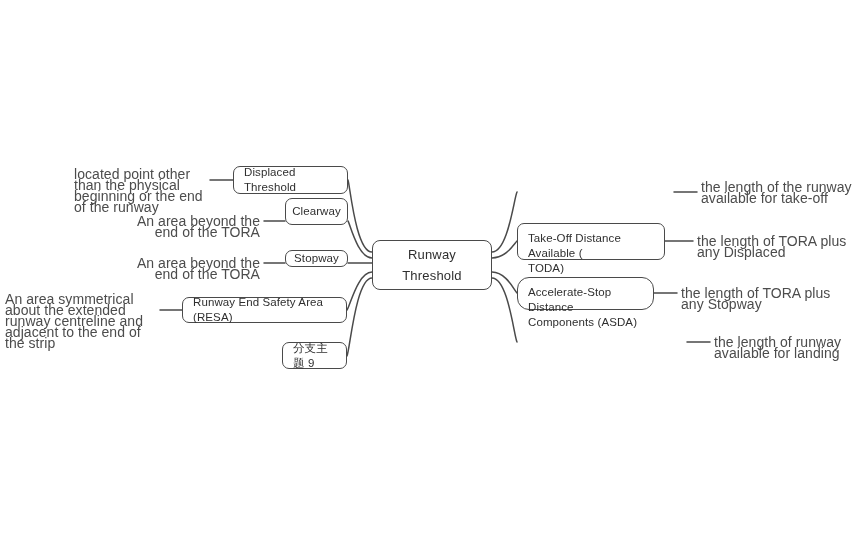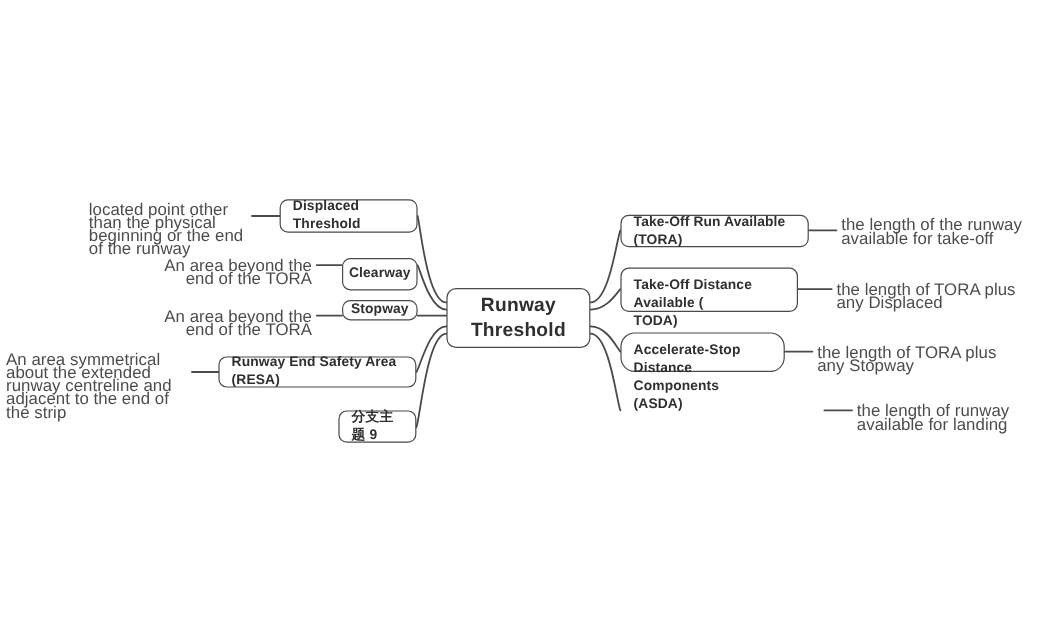--- a/index.html
+++ b/index.html
@@ -28,32 +28,32 @@
     height: 535px;
     pointer-events: none;
   }
   .node {
     position: absolute;
     box-sizing: border-box;
     background: #ffffff;
     border: 1.6px solid #4a4a4a;
     border-radius: 7px;
     color: #2f2f2f;
-    font-weight: bold;
+    font-weight: normal;
     font-size: 11.5px;
     line-height: 15px;
     display: flex;
     align-items: center;
     padding: 4px 10px;
     letter-spacing: 0.1px;
   }
   .node.center {
     border-width: 1.8px;
     border-radius: 8px;
-    font-size: 16px;
+    font-size: 13px;
     line-height: 21px;
     justify-content: center;
     text-align: center;
     letter-spacing: 0.2px;
   }
   .node.two-line {
     align-items: flex-start;
     padding-top: 7px;
   }
   .leaf {
@@ -103,39 +103,36 @@
   </svg>
 
   <div class="node center" style="left:372px; top:240px; width:120px; height:50px;">
     <span><span>Runway</span><br><span>Threshold</span></span>
   </div>
 
   <div class="node" style="left:233px; top:166px; width:115px; height:28px;">
     <span>Displaced Threshold</span>
   </div>
 
-  <div class="node" style="left:285px; top:215px; width:63px; height:27px; justify-content:center;">
+  <div class="node" style="left:285px; top:198px; width:63px; height:27px; justify-content:center;">
     <span>Clearway</span>
   </div>
 
   <div class="node" style="left:285px; top:250px; width:63px; height:17px; justify-content:center;">
     <span>Stopway</span>
   </div>
 
   <div class="node" style="left:182px; top:297px; width:165px; height:26px;">
     <span>Runway End Safety Area (RESA)</span>
   </div>
 
   <div class="node" style="left:282px; top:342px; width:65px; height:27px; justify-content:center;">
     <span>分支主题 9</span>
   </div>
 
-  <div class="node" style="left:517px; top:179px; width:157px; height:27px;">
-    <span>Take-Off Run Available (TORA)</span>
-  </div>
 
   <div class="node two-line" style="left:517px; top:223px; width:148px; height:37px;">
     <span><span>Take-Off Distance Available (</span><br><span>TODA)</span></span>
   </div>
 
   <div class="node two-line" style="left:517px; top:277px; width:137px; height:33px;border-radius:12px;">
     <span><span>Accelerate-Stop Distance</span><br><span>Components (ASDA)</span></span>
   </div>
 
 

